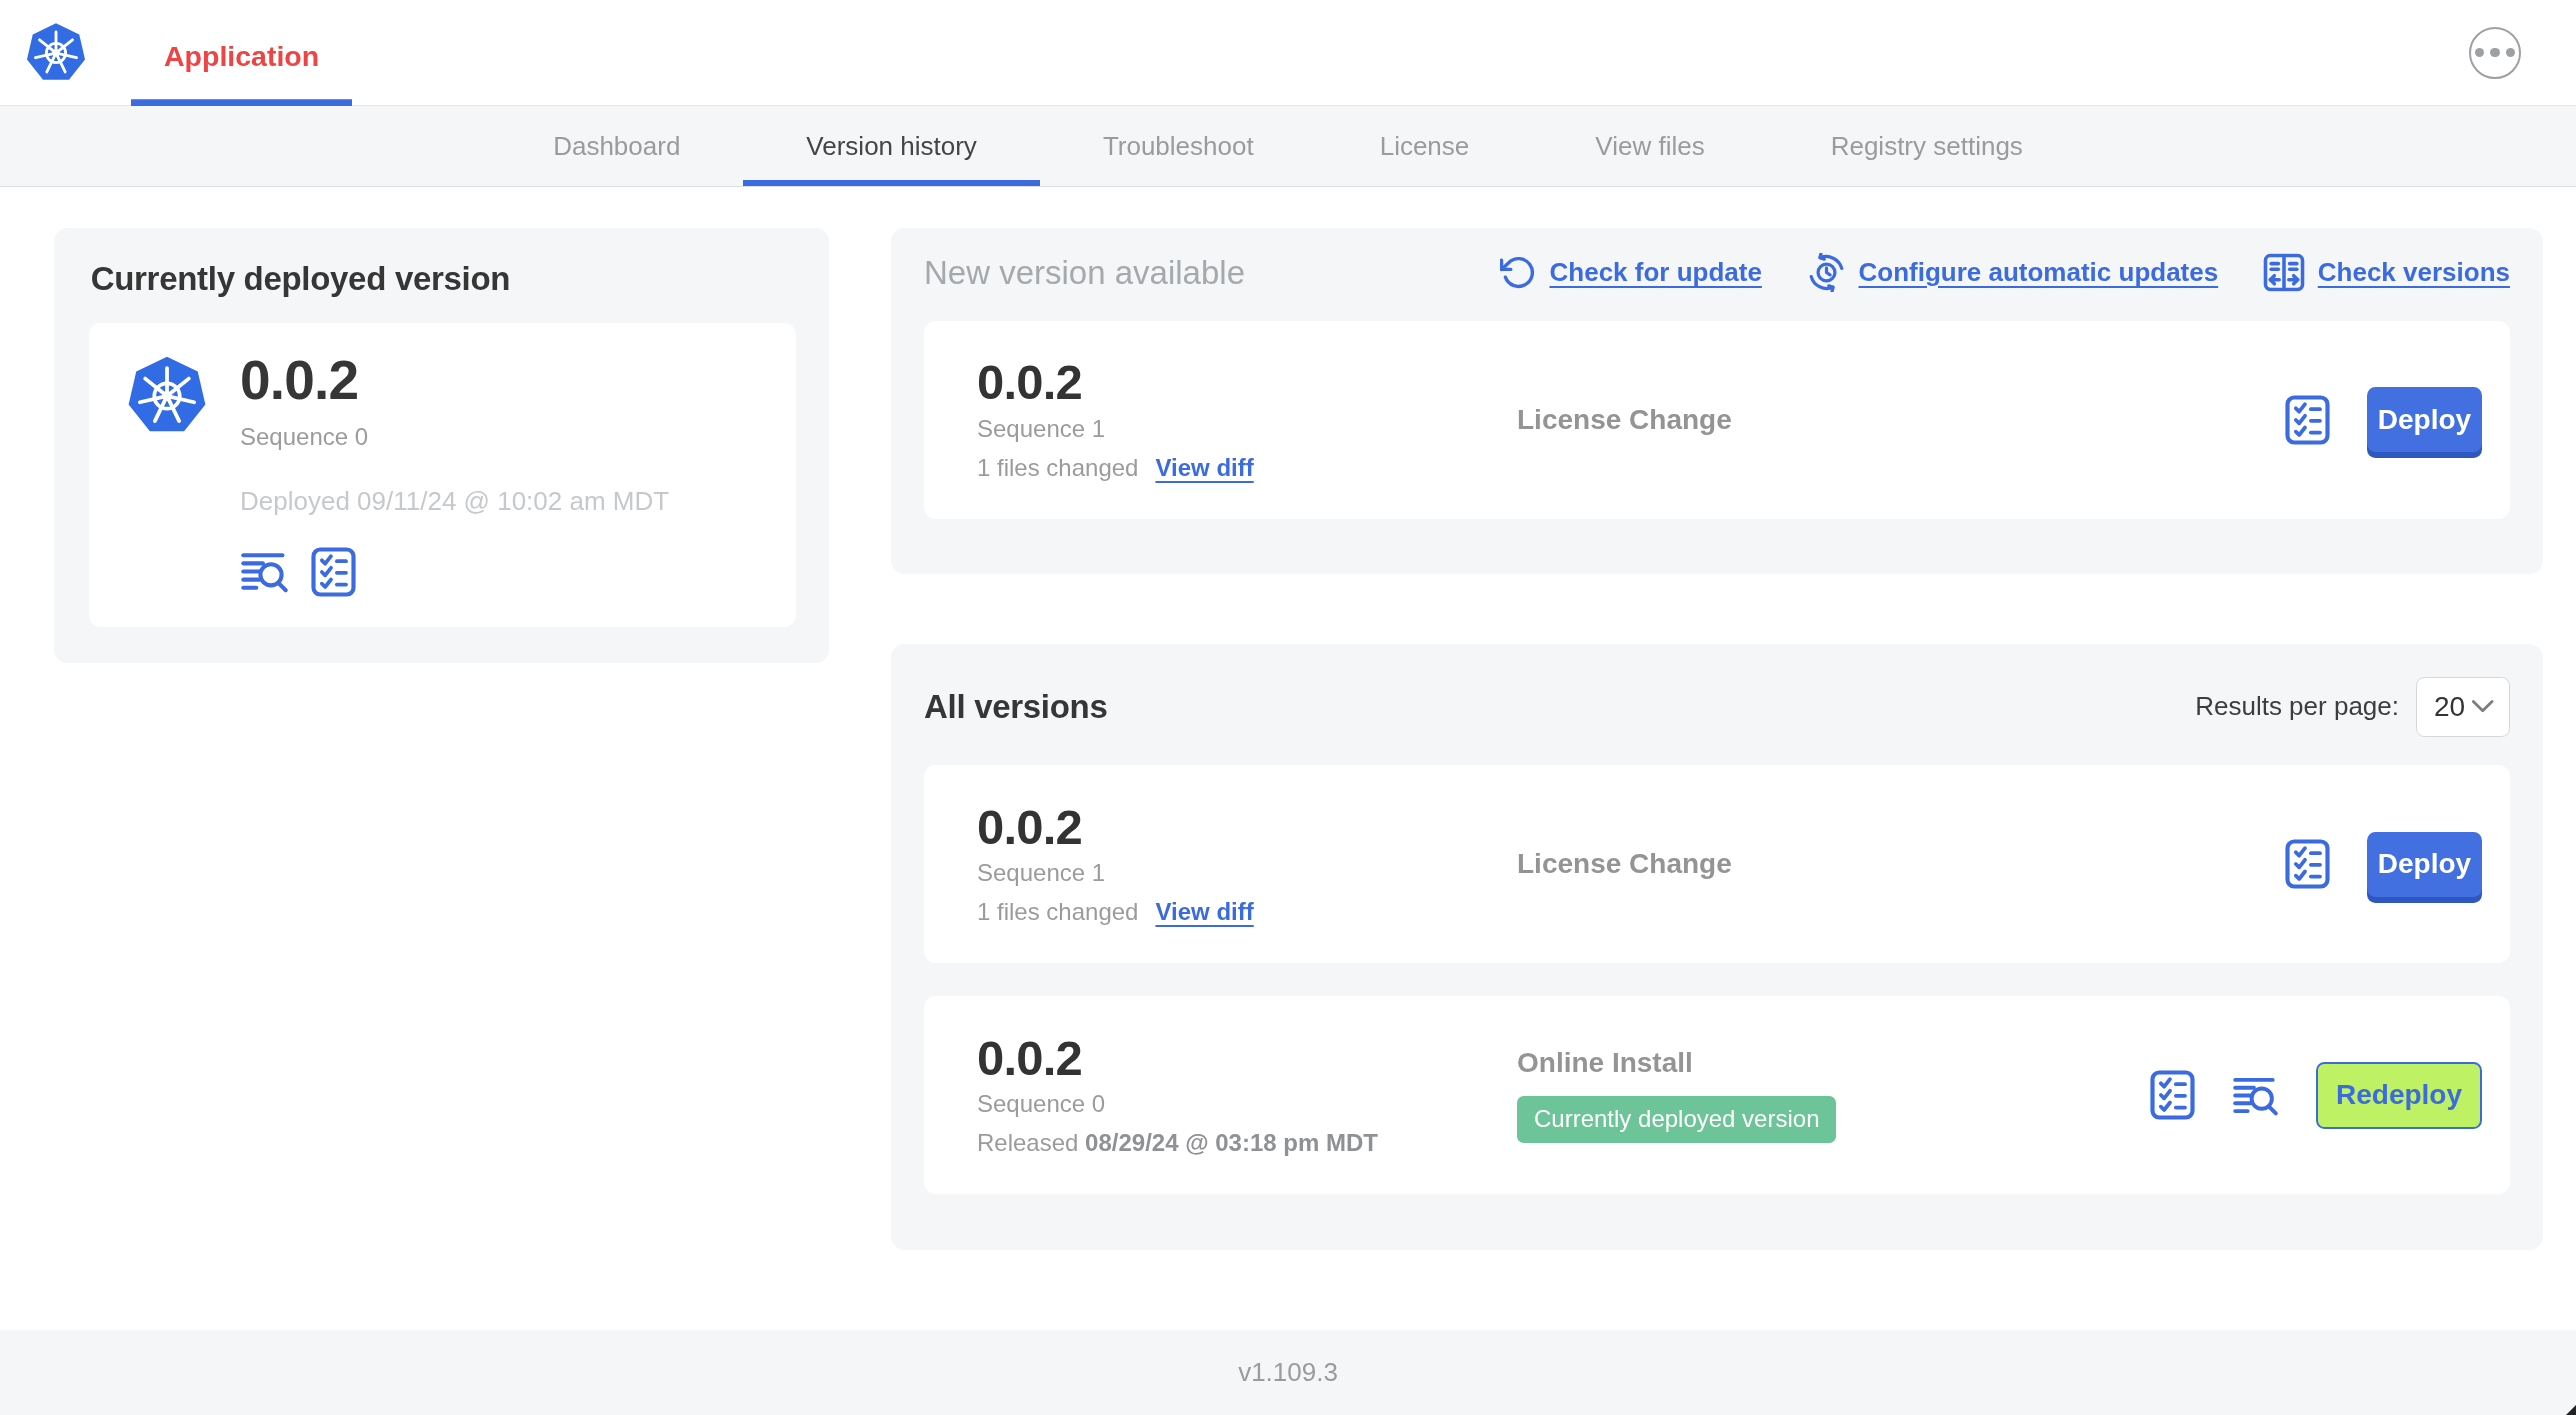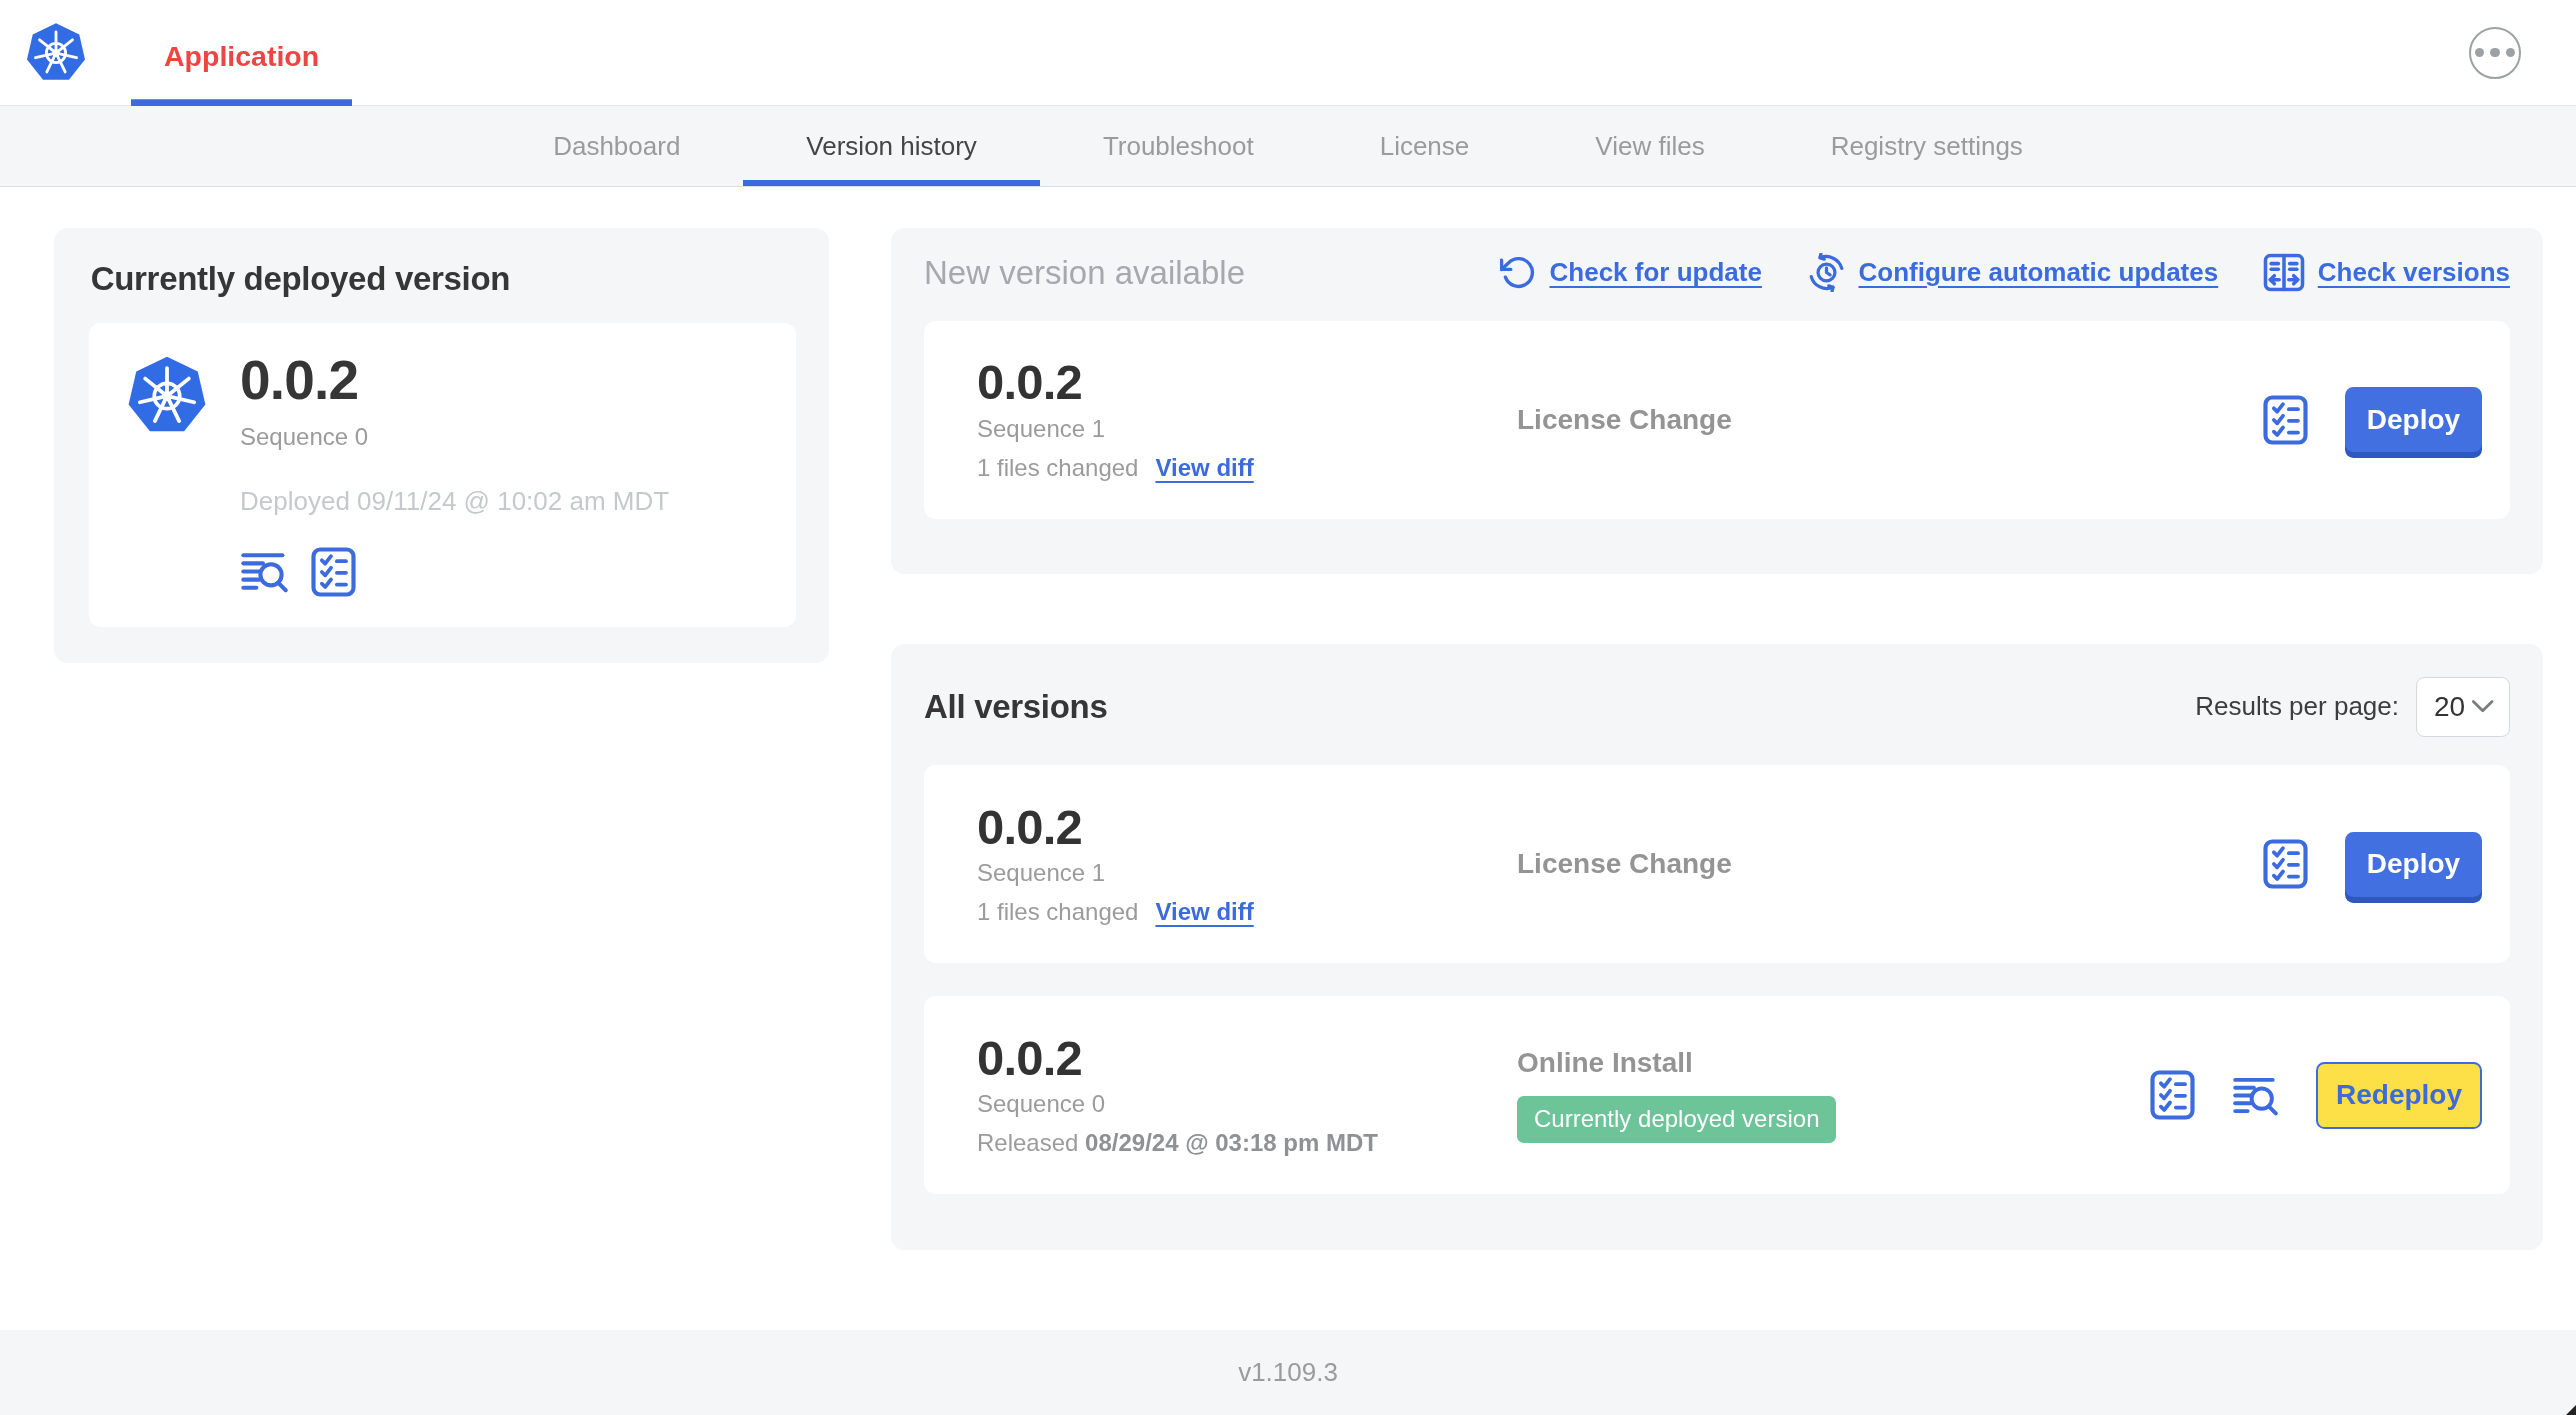--- a/index.html
+++ b/index.html
@@ -72,22 +72,22 @@
   .row-sequence{font-size:24px; color:var(--text-gray); margin-top:6px;}
   .row-files{font-size:24px; color:var(--text-gray); margin-top:11px; display:flex; align-items:center; gap:17px;}
   .view-diff{color:var(--accent); font-weight:600; text-decoration:underline; text-underline-offset:5px; cursor:pointer;}
   .row-released{font-size:24px; color:var(--text-gray); margin-top:11px;}
   .row-released b{color:#8f9194;}
   .row-mid{flex:1; min-width:0;}
   .row-source{font-size:28px; font-weight:600; color:#949494;}
   .badge{display:inline-block; margin-top:17px; background:var(--green); color:#fff; font-size:24px; padding:9.2px 17px 10px; border-radius:6.7px;}
   .row-actions{display:flex; align-items:center; gap:37px; flex-shrink:0;}
   .btn-primary{font-family:inherit; background:var(--accent-btn); color:#fff; font-size:28px; font-weight:700;
-    width:137px; height:65px; border:none; border-radius:8.4px; box-shadow:0 5.9px 0 var(--accent-dark); cursor:pointer;}
-  .btn-outline{font-family:inherit; background:#fde047; color:var(--accent); font-size:28px; font-weight:700;
+    width:115px; height:65px; border:none; border-radius:8.4px; box-shadow:0 5.9px 0 var(--accent-dark); cursor:pointer;}
+  .btn-outline{font-family:inherit; background:#bef264; color:var(--accent); font-size:28px; font-weight:700;
     width:166px; height:67px; border:2.5px solid var(--accent); border-radius:8.4px; cursor:pointer;}
 
   
   .footer{position:absolute; left:0; right:0; bottom:0; height:85px; background:var(--bg-gray);
     display:flex; align-items:center; justify-content:center; font-size:26px; color:var(--text-gray);}
   .corner-artifact{position:absolute; right:0; bottom:0; width:0; height:0;
     border-right:10px solid #222; border-top:10px solid transparent;}
 </style>
 </head>
 <body>

